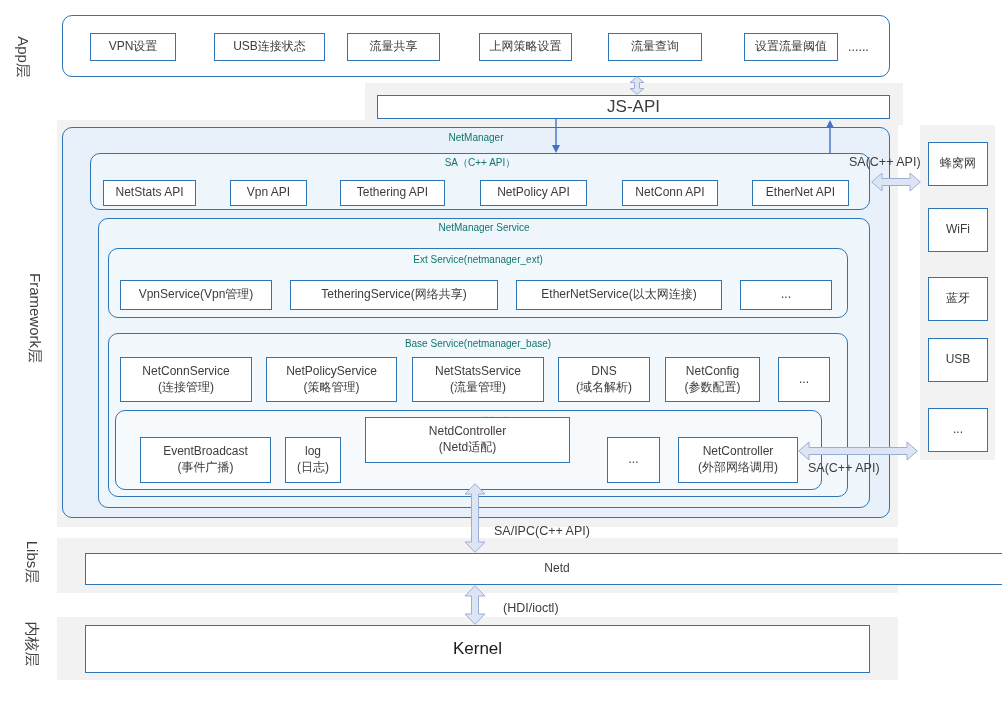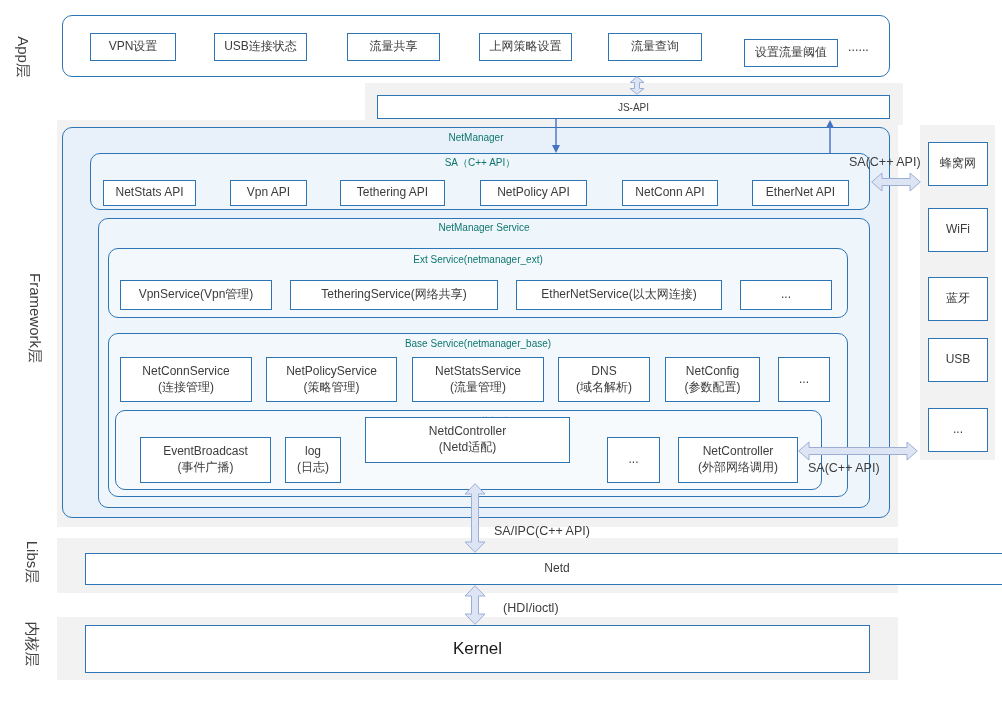--- a/index.html
+++ b/index.html
@@ -36,32 +36,32 @@
   <div class="strip" style="left:57px;top:617px;width:841px;height:63px;"></div>
   <div class="strip" style="left:920px;top:125px;width:75px;height:335px;"></div>
 
   <div class="rot" style="left:22px;top:57px;">App层</div>
   <div class="rot" style="left:34px;top:318px;">Framework层</div>
   <div class="rot" style="left:31px;top:562px;">Libs层</div>
   <div class="rot" style="left:31px;top:644px;">内核层</div>
 
   <div class="container" style="left:62px;top:15px;width:828px;height:62px;background:#ffffff;"></div>
   <div class="leaf" style="left:90px;top:33px;width:86px;height:28px;">VPN设置</div>
-  <div class="leaf" style="left:214px;top:33px;width:93px;height:28px;">USB连接状态</div>
+  <div class="leaf" style="left:214px;top:33px;width:111px;height:28px;">USB连接状态</div>
   <div class="leaf" style="left:347px;top:33px;width:93px;height:28px;">流量共享</div>
   <div class="leaf" style="left:479px;top:33px;width:93px;height:28px;">上网策略设置</div>
   <div class="leaf" style="left:608px;top:33px;width:94px;height:28px;">流量查询</div>
-  <div class="leaf" style="left:744px;top:39px;width:94px;height:28px;">设置流量阈值</div>
+  <div class="leaf" style="left:744px;top:33px;width:94px;height:28px;">设置流量阈值</div>
   <div class="lbl" style="left:848px;top:40px;">......</div>
 
   <svg style="left:629px;top:76px;" width="16" height="19" viewBox="0 0 16 19">
     <polygon class="fatarrow" points="8,0.7 15,6.5 10.5,6.5 10.5,12.5 15,12.5 8,18.3 1,12.5 5.5,12.5 5.5,6.5 1,6.5"></polygon>
   </svg>
 
-  <div class="leaf" style="left:377px;top:95px;width:513px;height:24px;font-size:10px;">JS-API</div>
+  <div class="leaf" style="left:377px;top:95px;width:513px;height:24px;font-size:17px;">JS-API</div>
 
   <div class="container" style="left:62px;top:127px;width:828px;height:391px;background:#e8f1f9;"></div>
   <div class="ctitle" style="left:62px;top:132px;width:828px;">NetManager</div>
 
   <svg style="left:550px;top:119px;" width="12" height="34" viewBox="0 0 12 34">
     <line class="thin" x1="6" y1="0" x2="6" y2="27"></line>
     <polygon class="thinhead" points="2,26 10,26 6,34"></polygon>
   </svg>
   <svg style="left:824px;top:120px;" width="12" height="33" viewBox="0 0 12 33">
     <line class="thin" x1="6" y1="7" x2="6" y2="33"></line>

